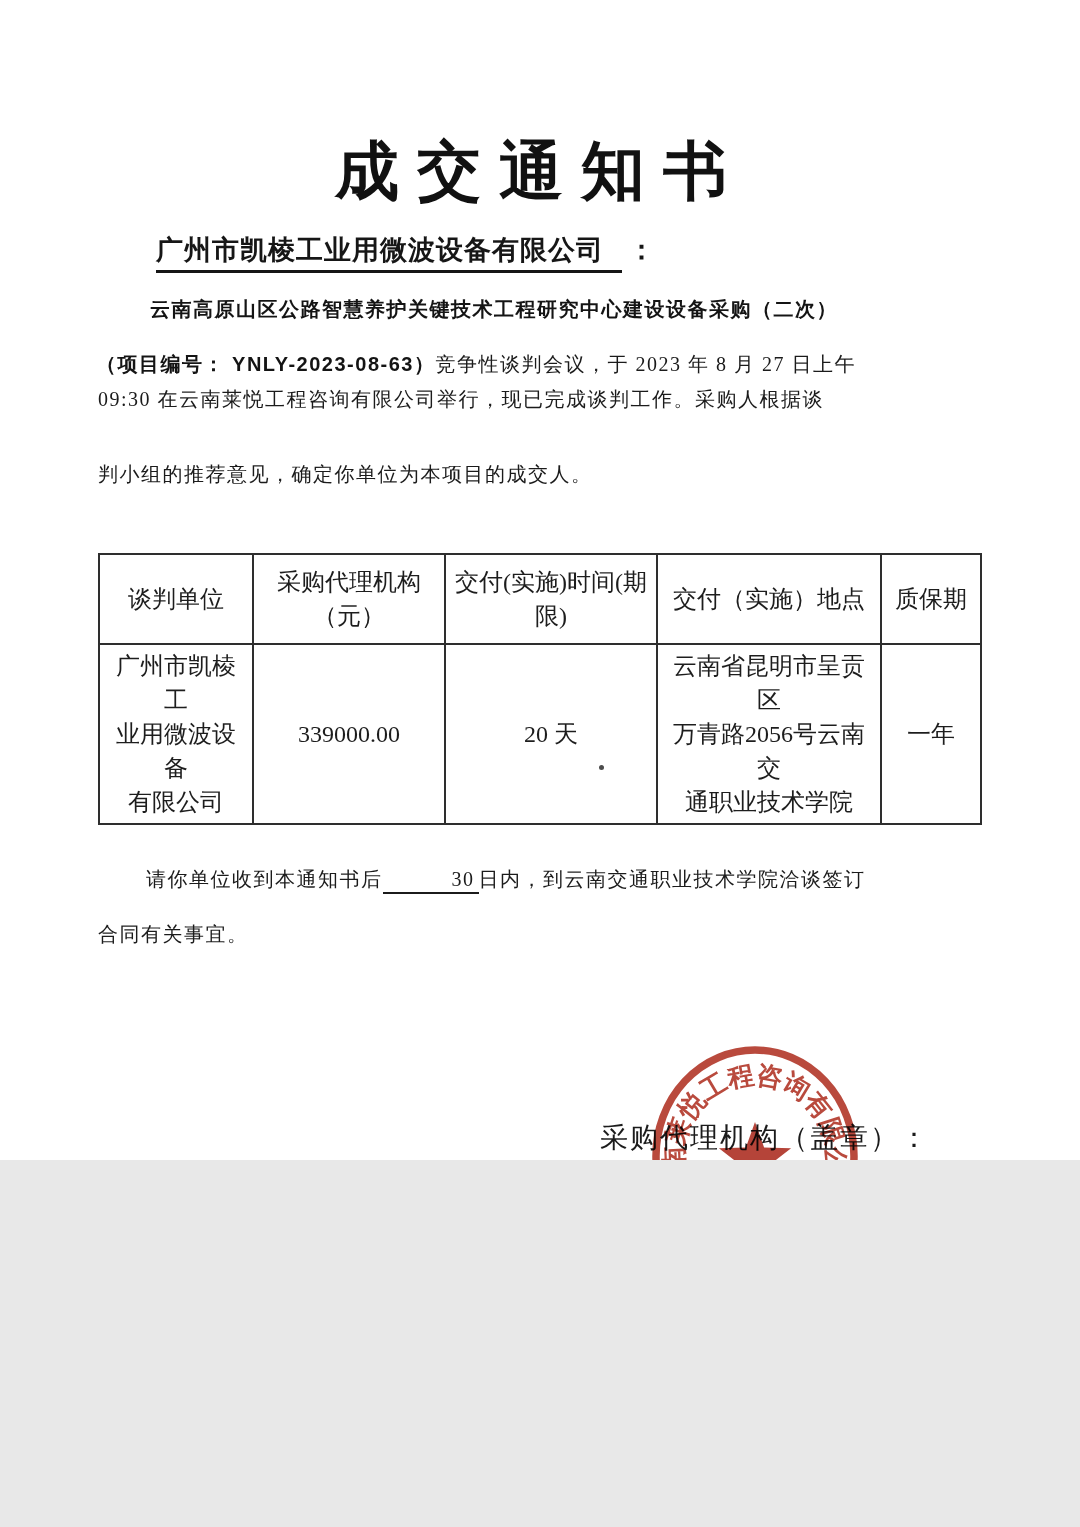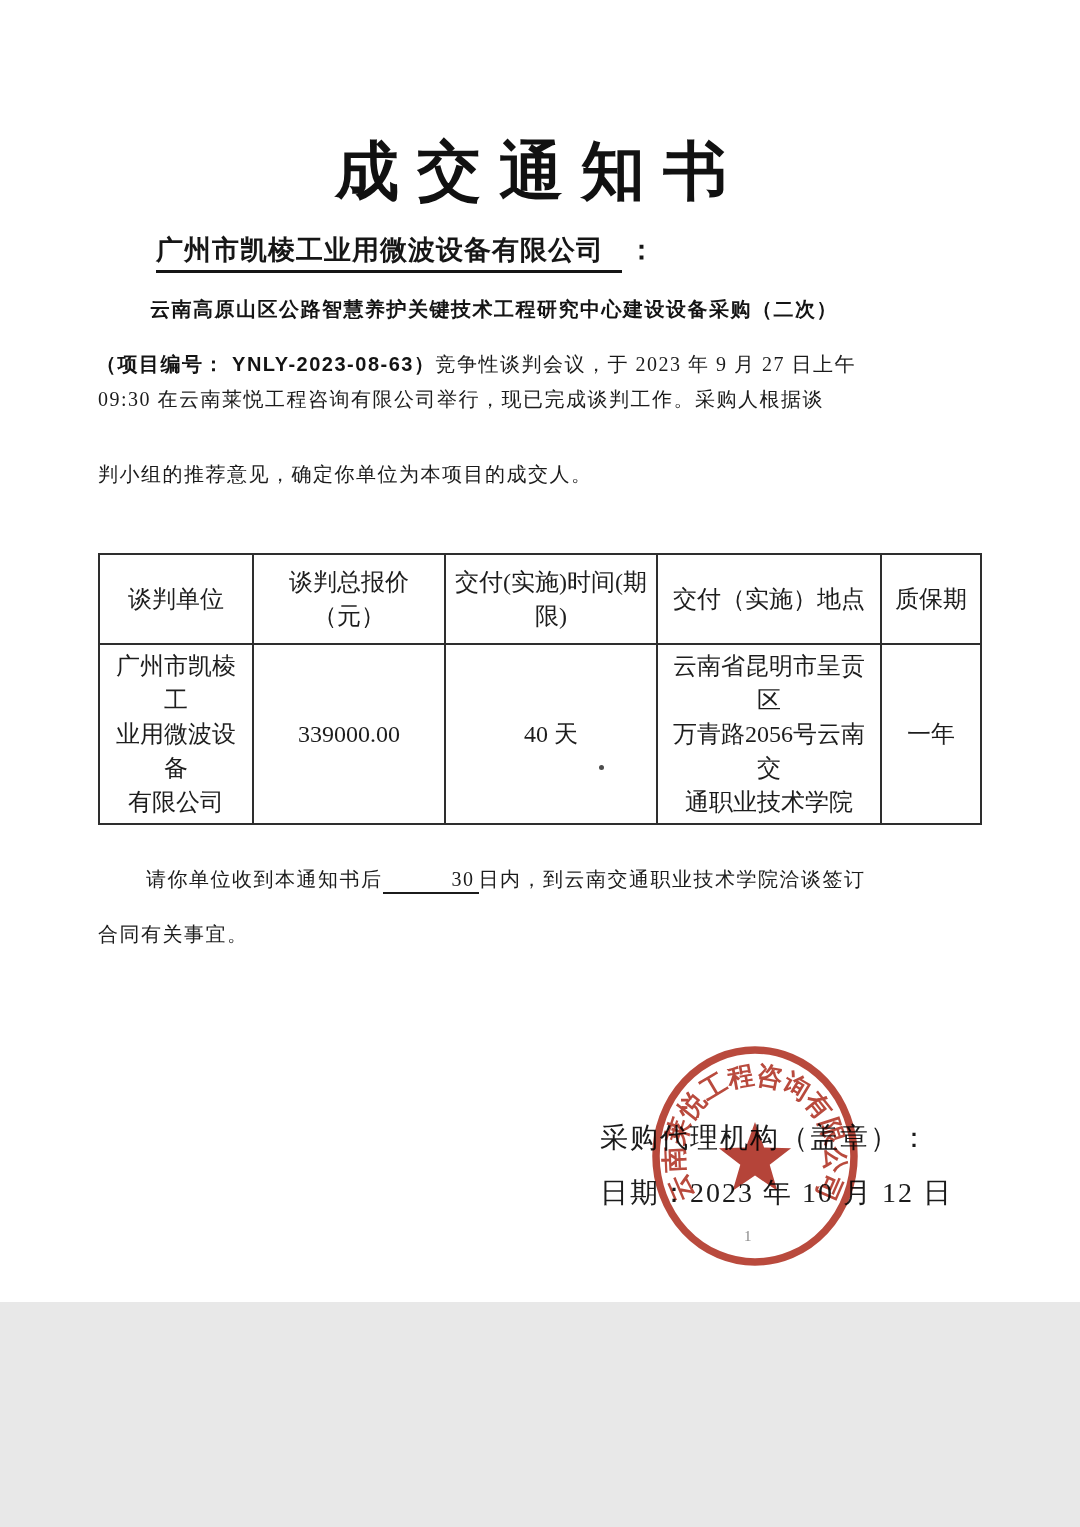--- a/index.html
+++ b/index.html
@@ -1,18 +1,18 @@
 <!DOCTYPE html>
 <html><head>
 <meta charset="utf-8">
 <style>
   html,body{margin:0;padding:0;background:#e8e8e8;}
   .page{
     position:relative;
-    width:1080px;height:1302px;
+    width:1080px;height:1160px;
     margin:0 auto;
     background:#ffffff;
     font-family:"Liberation Serif", serif;
     color:#1b1b1b;
     overflow:hidden;
   }
   .doc-title{
     position:absolute;left:0;top:128px;width:1080px;
     text-align:center;
     font-family:"Liberation Serif", serif;
@@ -107,53 +107,53 @@
 
   <div class="doc-title">成交通知书</div>
 
   <div class="addressee">
     <span class="name">广州市凯棱工业用微波设备有限公司</span><span class="colon">：</span>
   </div>
 
   <div class="body-line bold-sans l1">云南高原山区公路智慧养护关键技术工程研究中心建设设备采购（二次）</div>
 
   <div class="body-line l2">
-    <span class="bold-sans">（项目编号： YNLY-2023-08-63）</span><span class="serif-reg">竞争性谈判会议，于 2023 年 9 月 27 日上午</span>
+    <span class="bold-sans">（项目编号： YNLY-2023-08-63）</span><span class="serif-reg">竞争性谈判会议，于 2023 年 8 月 27 日上午</span>
   </div>
 
   <div class="body-line serif-reg l3">09:30 在云南莱悦工程咨询有限公司举行，现已完成谈判工作。采购人根据谈</div>
 
   <div class="body-line serif-reg l4">判小组的推荐意见，确定你单位为本项目的成交人。</div>
 
   <table class="award">
     <colgroup>
       <col style="width:154px">
       <col style="width:192px">
       <col style="width:212px">
       <col style="width:224px">
       <col style="width:100px">
     </colgroup>
     <thead>
       <tr>
         <th>谈判单位</th>
-        <th>谈判总报价
+        <th>采购代理机构
 （元）</th>
         <th>交付(实施)时间(期
 限)</th>
         <th>交付（实施）地点</th>
         <th>质保期</th>
       </tr>
     </thead>
     <tbody>
       <tr>
         <td>广州市凯棱工
 业用微波设备
 有限公司</td>
         <td>339000.00</td>
-        <td>40 天</td>
+        <td>20 天</td>
         <td>云南省昆明市呈贡区
 万青路2056号云南交
 通职业技术学院</td>
         <td>一年</td>
       </tr>
     </tbody>
   </table>
 
   <div class="body-line serif-reg p2a">
     <span>请你单位收到本通知书后</span><span class="blank-fill">30</span><span>日内，到云南交通职业技术学院洽谈签订</span>

